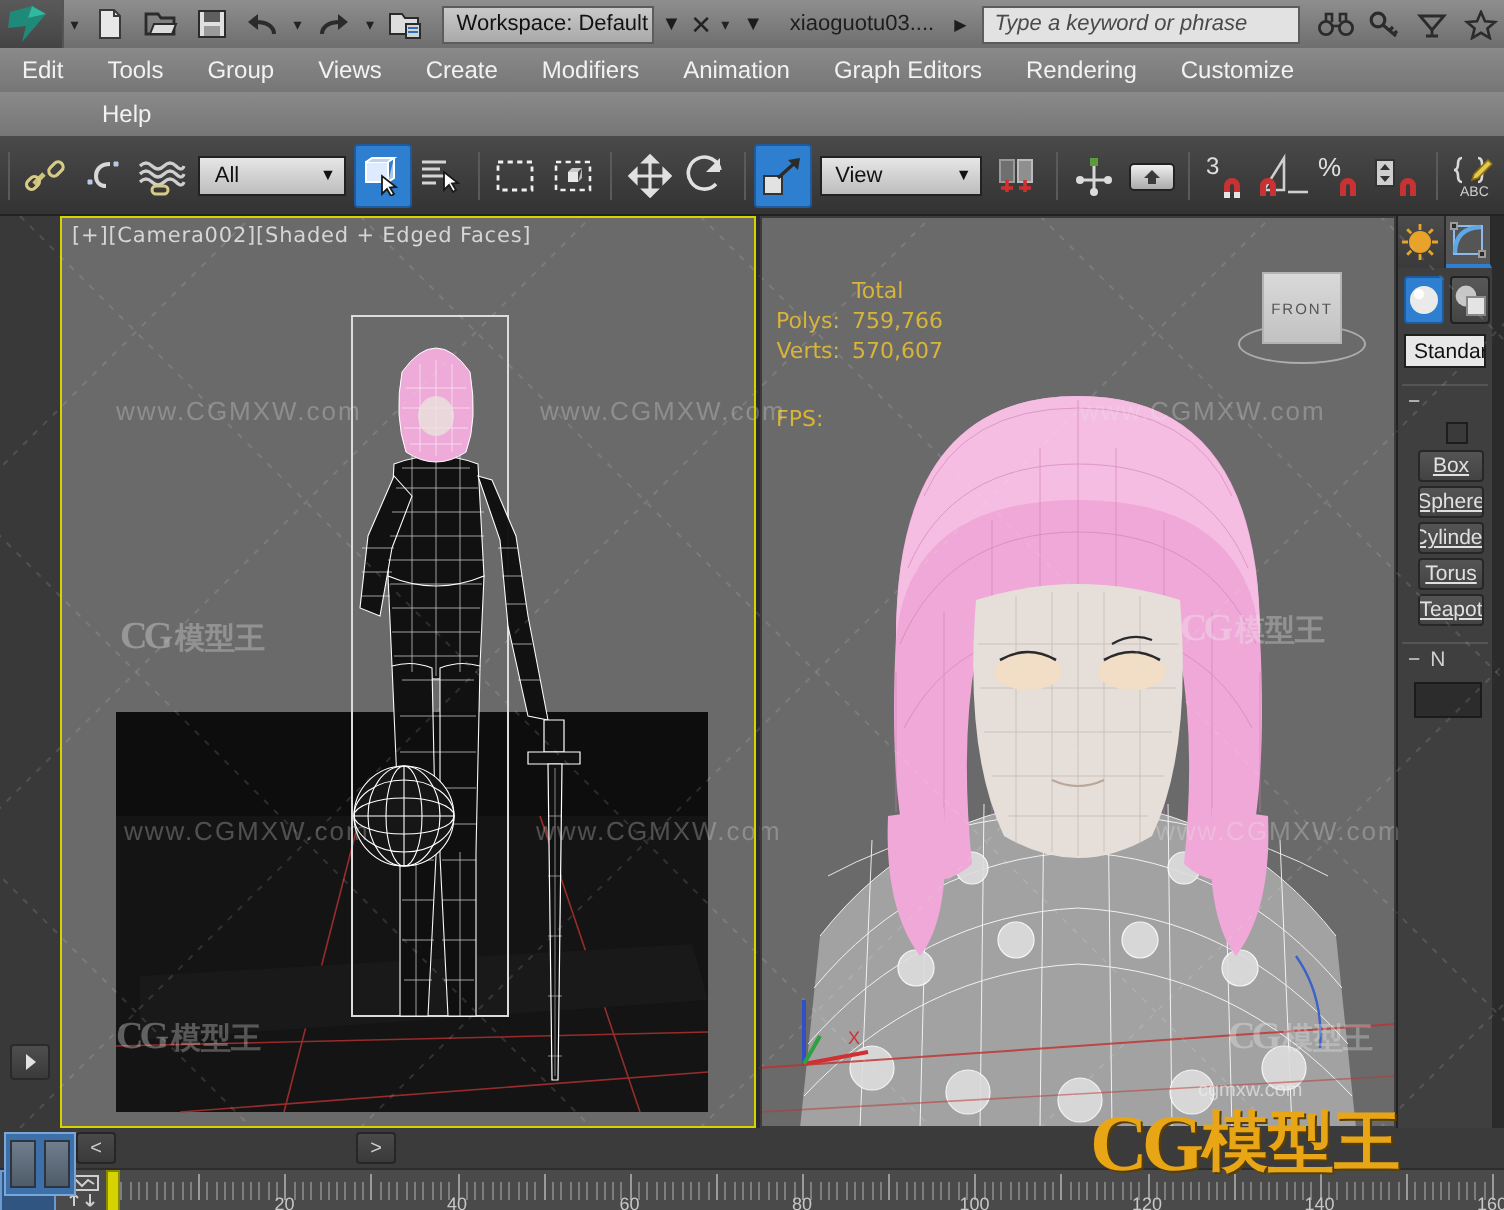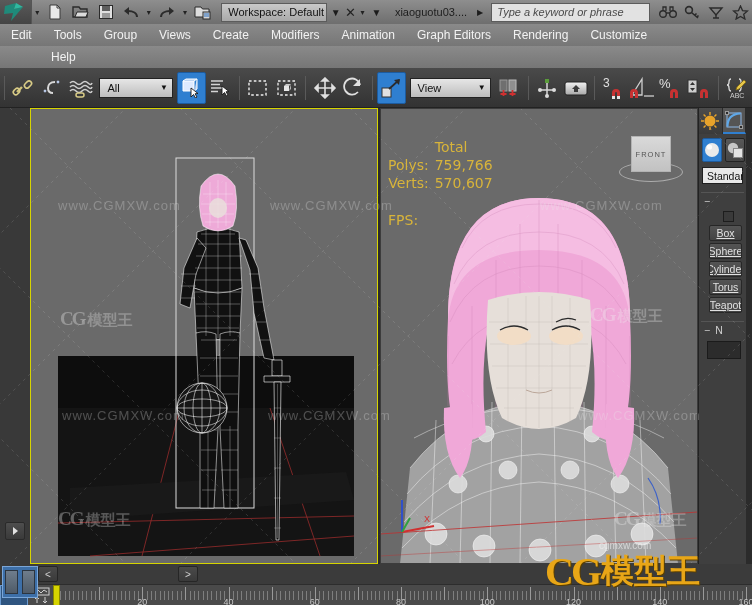--- a/index.html
+++ b/index.html
@@ -107,21 +107,21 @@
   }
   .lrail{ position:absolute; left:0; top:0; width:30px; height:456px; background:#393939; }
   .lrail .expander{
     position:absolute; left:5px; bottom:24px; width:20px; height:18px;
     background:linear-gradient(to bottom,#4e4e4e,#3a3a3a);
     border:1px solid #2a2a2a; border-radius:2px;
     display:flex; align-items:center; justify-content:center;
   }
 
   
-  .stats{ position:absolute; left:8px; top:30px; color:#d8b43a; font-size:14px; z-index:7;
+  .stats{ position:absolute; left:8px; top:30px; color:#d8b43a; font-size:11px; z-index:7;
           font-family:"DejaVu Sans", sans-serif; }
   .stats table{ border-collapse:collapse; }
   .stats td{ padding:1px 4px 1px 0; white-space:nowrap; }
   .stats td.lab{ text-align:right; padding-right:6px; }
   .stats .fps{ margin-top:20px; }
 
   
   .viewcube{ position:absolute; right:14px; top:24px; width:66px; height:56px; z-index:7; }
   .vc-face{
     position:absolute; left:13px; top:4px; width:40px; height:36px;
@@ -618,20 +618,21 @@
           <path d="M242 252 L252 252 L252 268 L242 268 Z"></path>
           <path d="M234 268 L260 268 L260 274 L234 274 Z"></path>
           <path d="M244 274 L251 274 L249 432 L246 432 Z"></path>
         </g>
         <g stroke="#ffffff" stroke-width="0.35" opacity=".7">
           <path d="M247.5 276 v154"></path>
           <path d="M244 300 h7 M244 330 h7 M244 360 h7 M244 390 h7 M244 420 h7"></path>
         </g>
       </svg>
 
+      <div class="vp-label">[+][Camera002][Shaded + Edged Faces]</div>
     </div>
 
     <div class="vp vp-right">
       <svg class="modelwrap" width="318" height="456" viewBox="0 0 318 456">
         <rect x="0" y="0" width="318" height="456" fill="#6a6a6a"></rect>
 
         <path d="M20 456 L30 360 Q80 296 159 292 Q238 296 288 360 L298 456 Z" fill="#cfcfcf" opacity=".55"></path>
         <g stroke="#ffffff" stroke-width="0.5" fill="none" opacity=".85">
           <path d="M30 360 Q80 296 159 292 Q238 296 288 360"></path>
           <path d="M27 386 Q80 322 159 318 Q238 322 291 386"></path>

